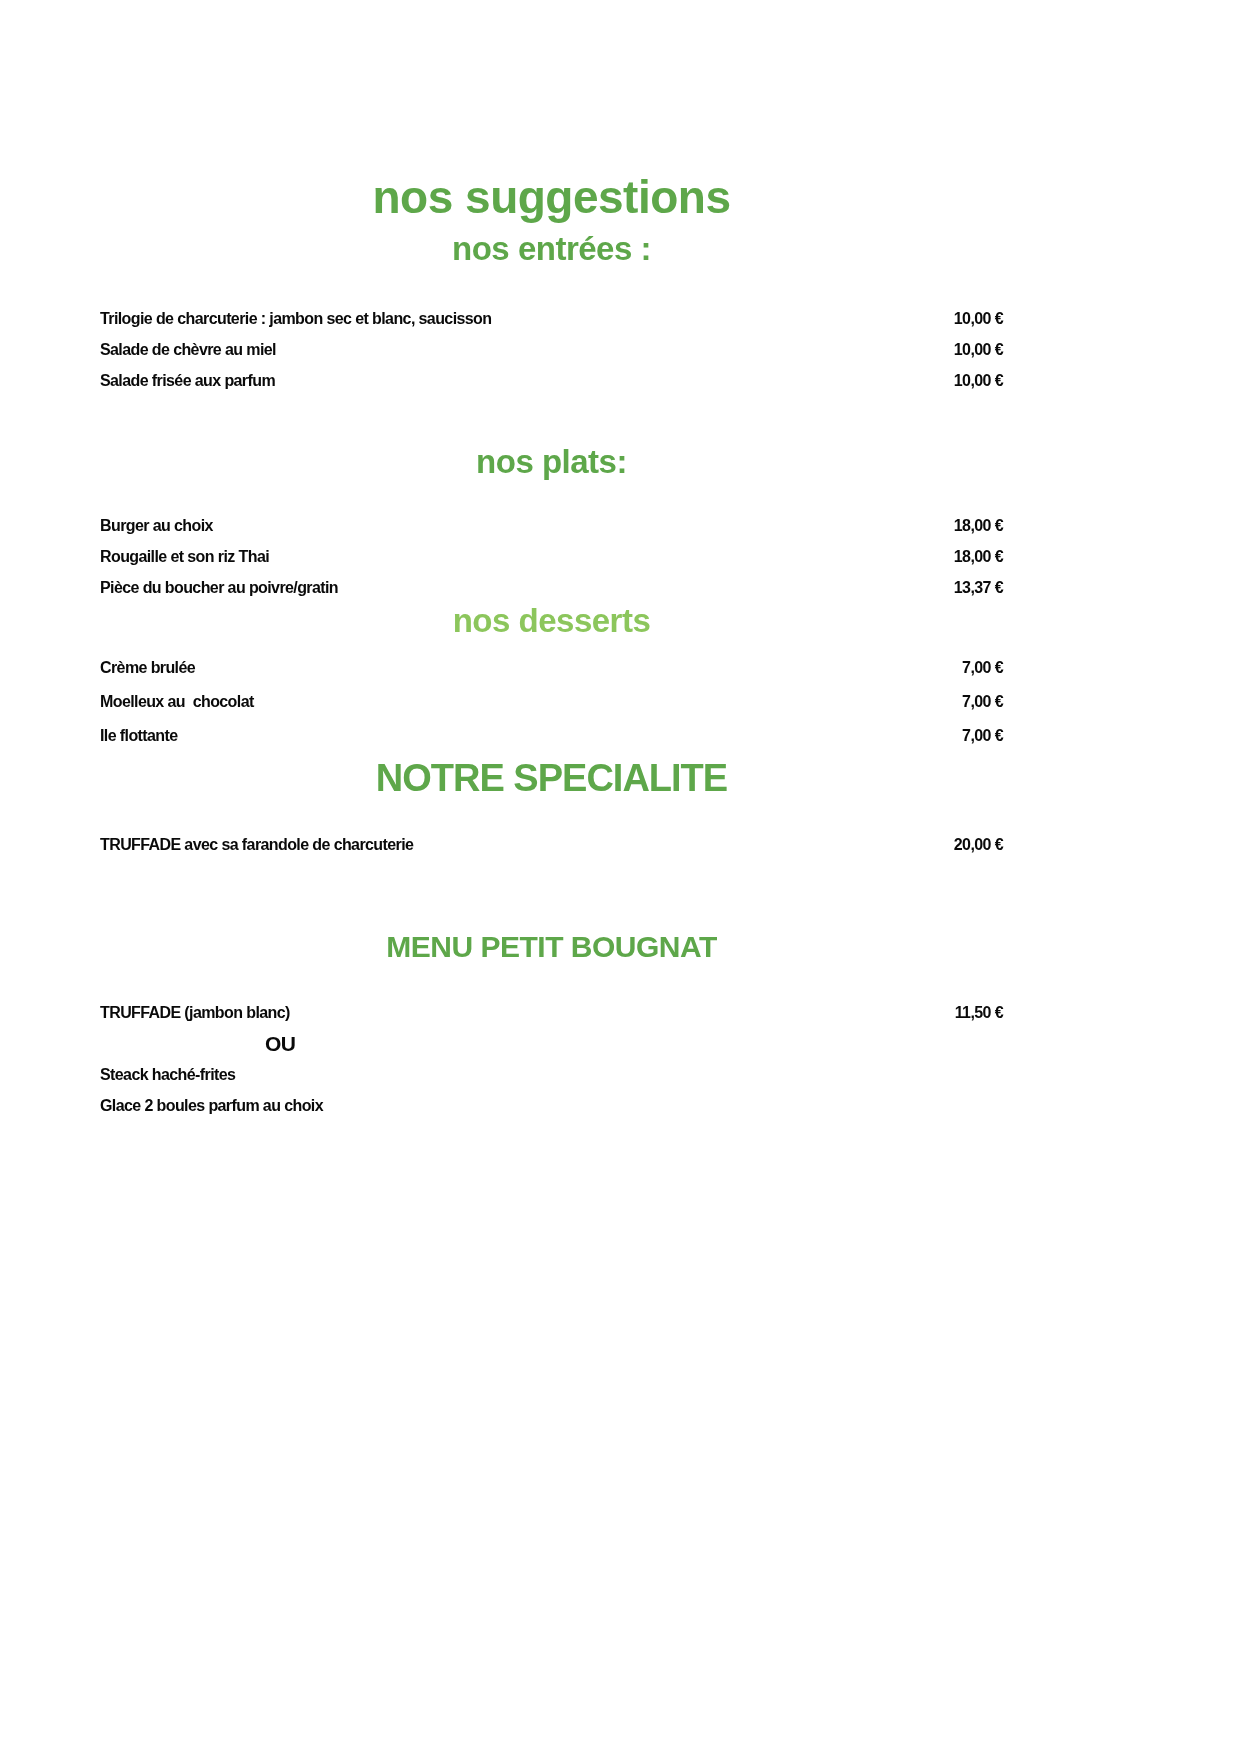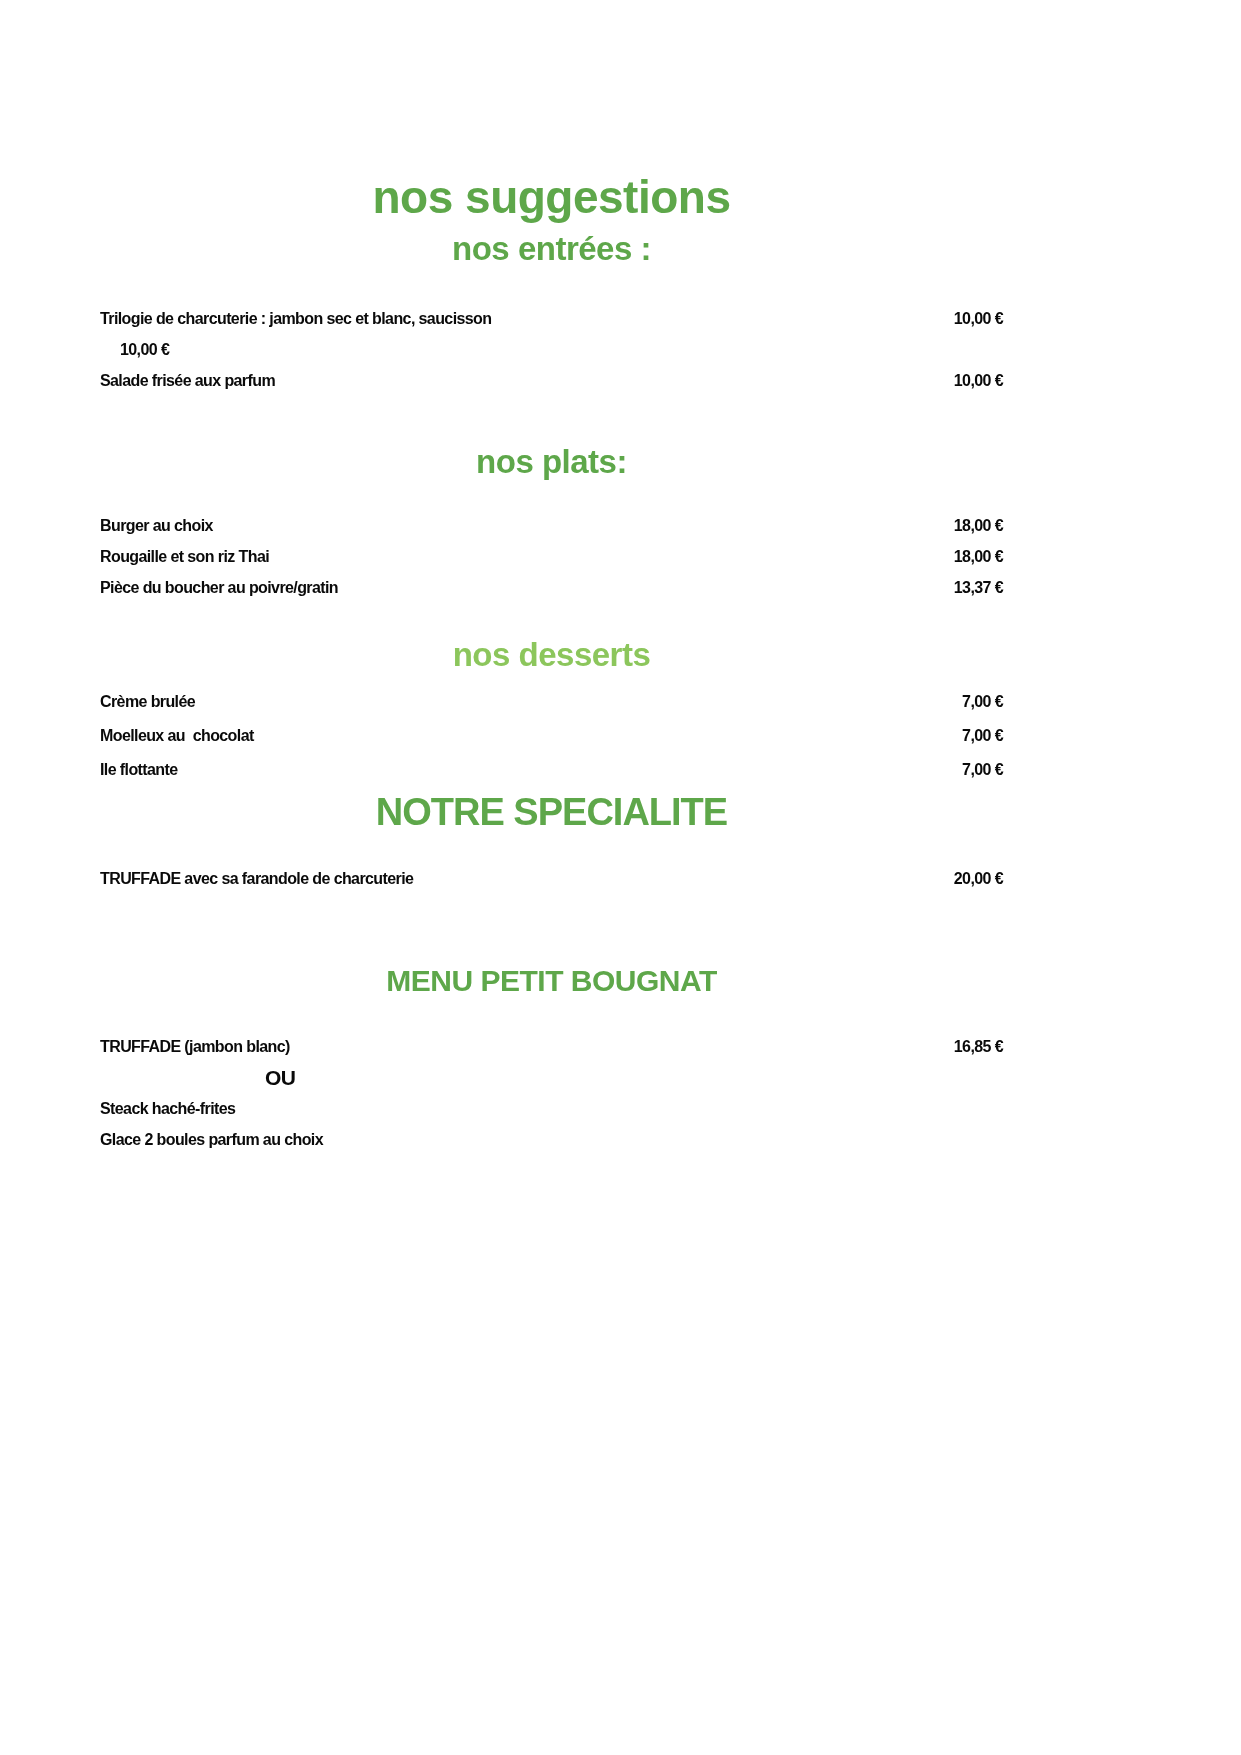--- a/index.html
+++ b/index.html
@@ -31,21 +31,21 @@
     font-size: 46px;
     line-height: 1.1;
   }
   .doc-subtitle {
     margin-top: 46px;
     font-size: 33px;
     line-height: 1.1;
   }
   .h-entrees   { margin-top: 8px;  font-size: 33px; line-height: 1.1; }
   .h-plats     { margin-top: 48px; font-size: 33px; line-height: 1.1; }
-  .h-desserts  { margin-top: 34px; font-size: 33px; line-height: 1.1; color: #8cc65c; }
+  .h-desserts  { font-size: 33px; line-height: 1.1; color: #8cc65c; }
   .h-specialite{ margin-top: 4px;  font-size: 38px; line-height: 1.15; letter-spacing: -1px; }
   .h-bougnat   { margin-top: 70px; font-size: 30px; line-height: 1.15; }
 
   .menu-list { margin-top: 0; }
   .ml-entrees   { margin-top: 36px; }
   .ml-plats     { margin-top: 30px; }
   .ml-desserts  { margin-top: 12px; }
   .ml-specialite{ margin-top: 28px; }
   .ml-bougnat   { margin-top: 32px; }
 
@@ -84,20 +84,21 @@
 
 
     <div class="heading h-entrees">nos entrées :</div>
 
     <div class="menu-list ml-entrees">
       <div class="row">
         <span class="item-name">Trilogie de charcuterie : jambon sec et blanc, saucisson</span>
         <span class="item-price">10,00 €</span>
       </div>
       <div class="row">
+        <span class="item-name">Salade de chèvre au miel</span>
         <span class="item-price">10,00 €</span>
       </div>
       <div class="row">
         <span class="item-name">Salade frisée aux parfum</span>
         <span class="item-price">10,00 €</span>
       </div>
     </div>
 
     <div class="heading h-plats">nos plats:</div>
 
@@ -140,21 +141,21 @@
         <span class="item-name">TRUFFADE avec sa farandole de charcuterie</span>
         <span class="item-price">20,00 €</span>
       </div>
     </div>
 
     <div class="heading h-bougnat">MENU PETIT BOUGNAT</div>
 
     <div class="menu-list ml-bougnat">
       <div class="row">
         <span class="item-name">TRUFFADE (jambon blanc)</span>
-        <span class="item-price">16,85 €</span>
+        <span class="item-price">11,50 €</span>
       </div>
       <div class="row ou-row">
         <span class="item-name">OU</span>
         <span class="item-price"></span>
       </div>
       <div class="row">
         <span class="item-name">Steack haché-frites</span>
         <span class="item-price"></span>
       </div>
       <div class="row">

